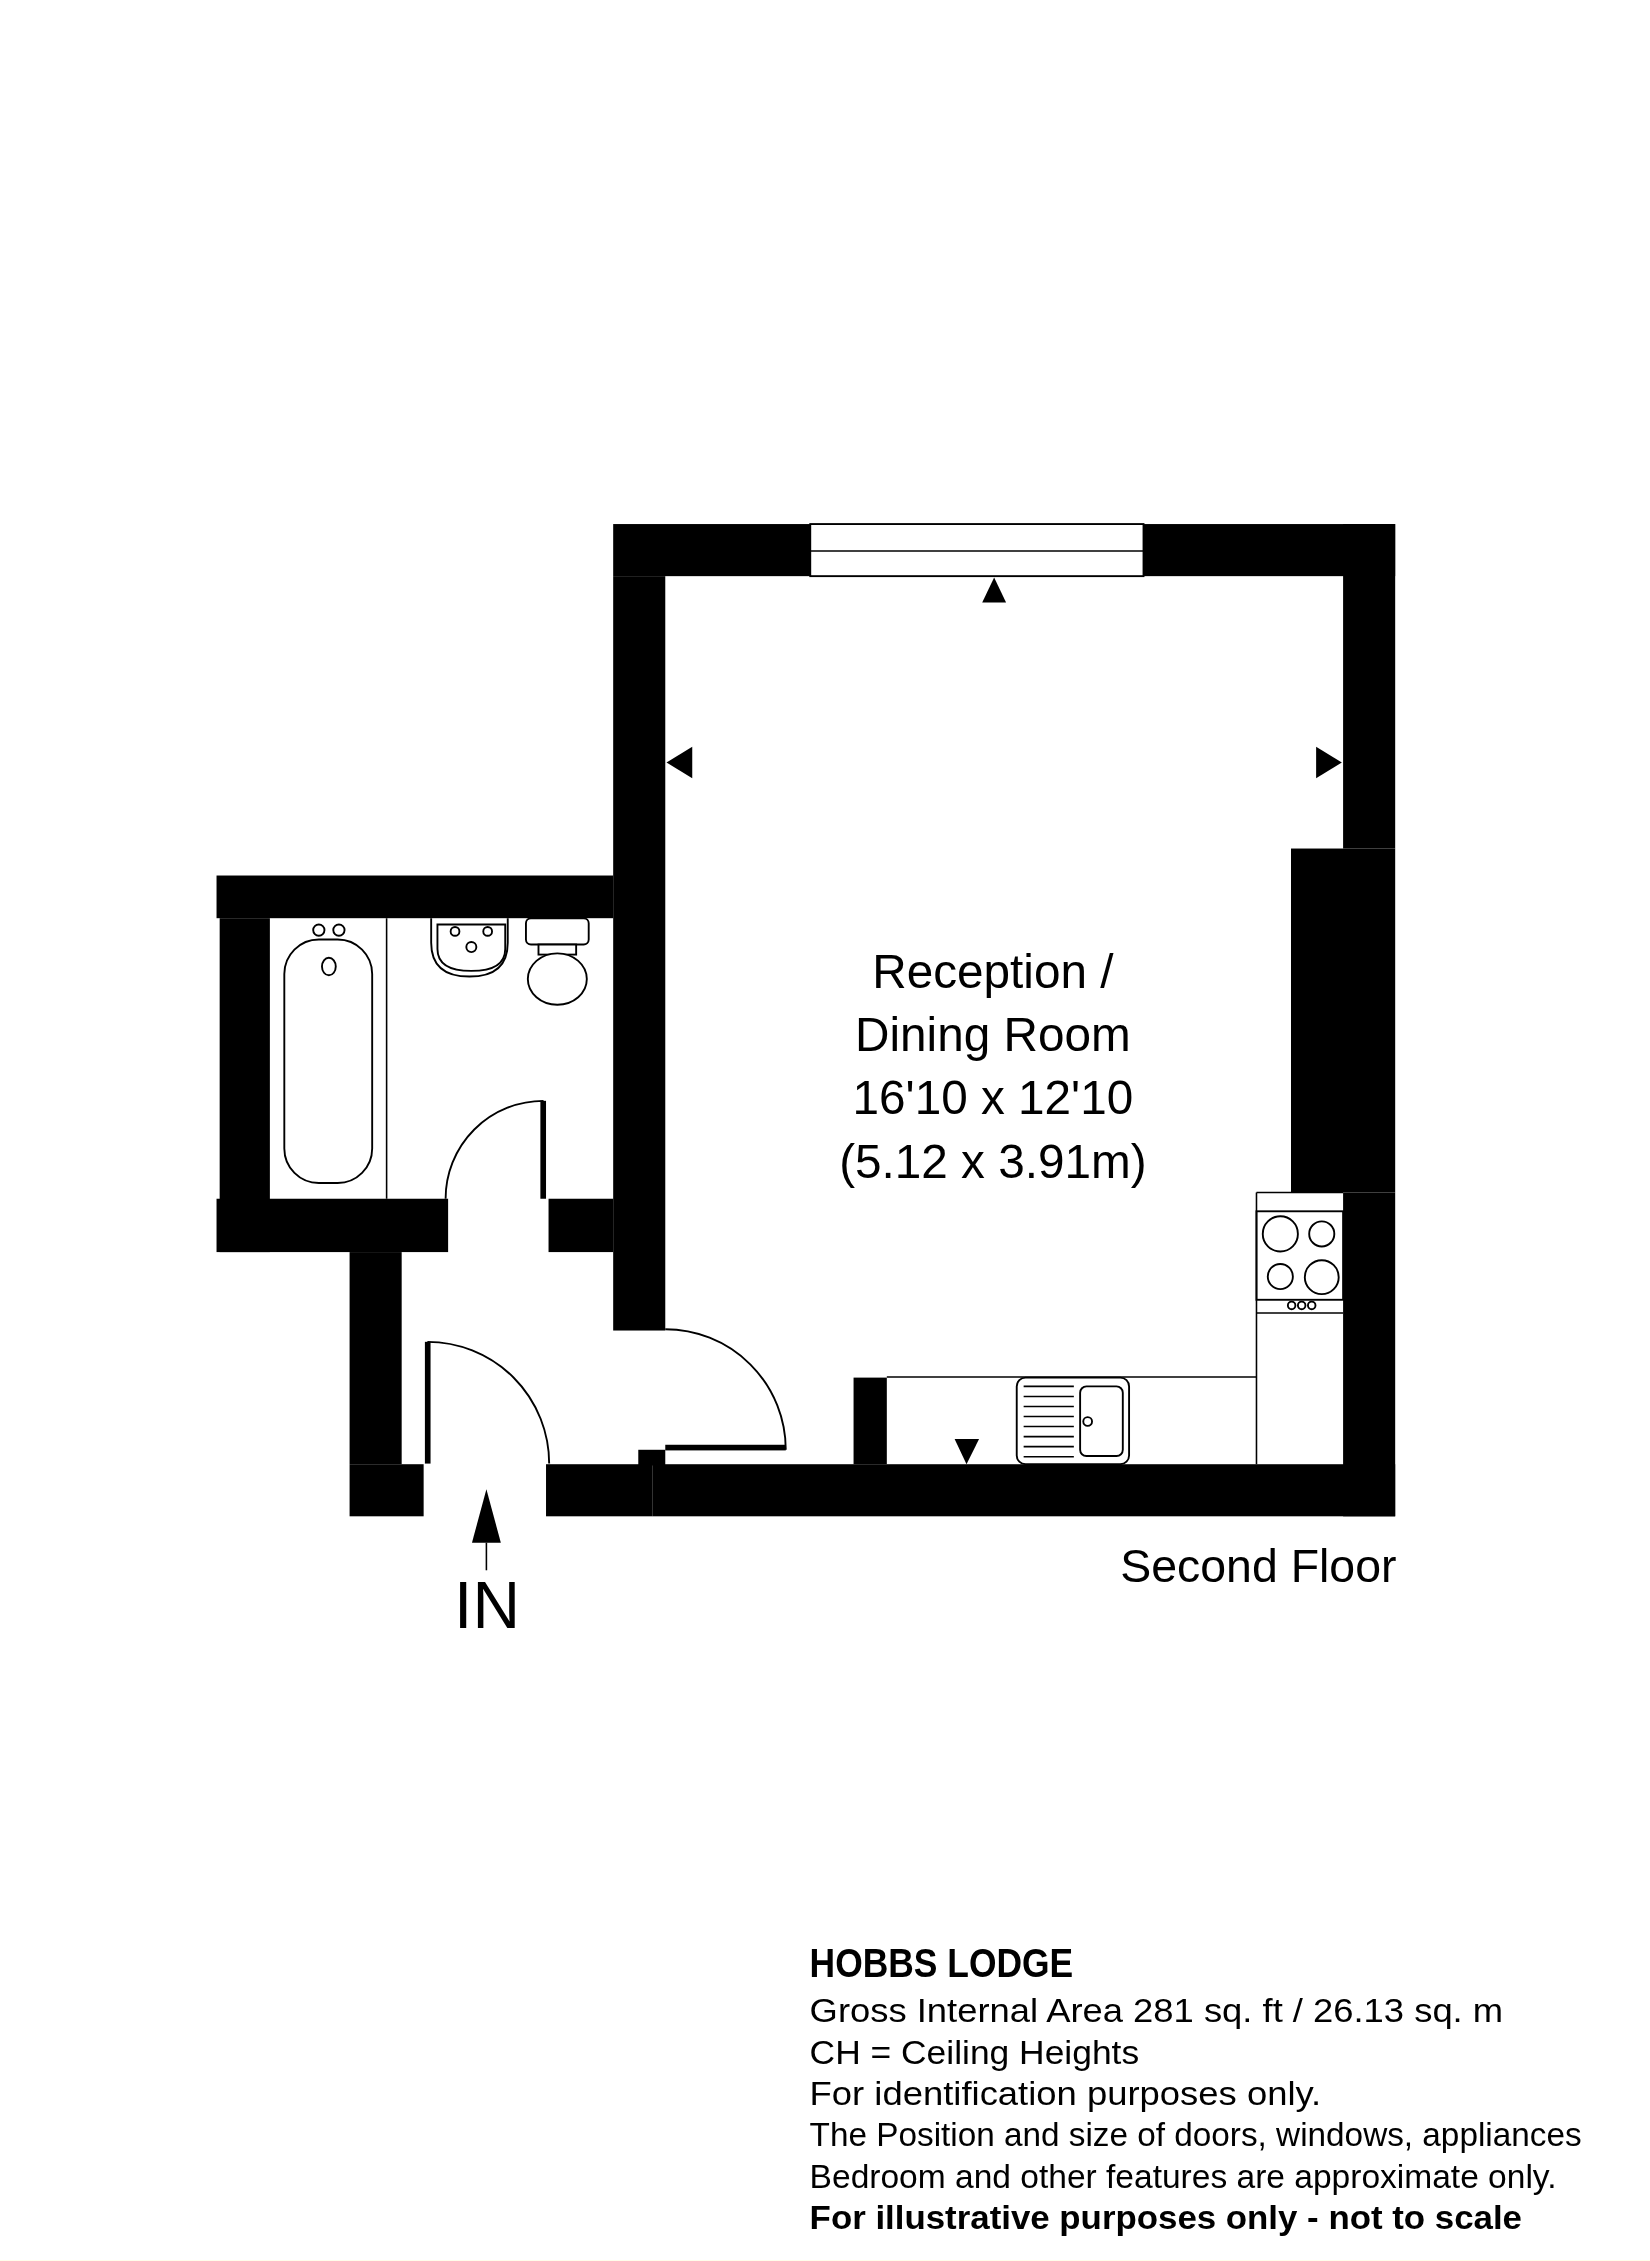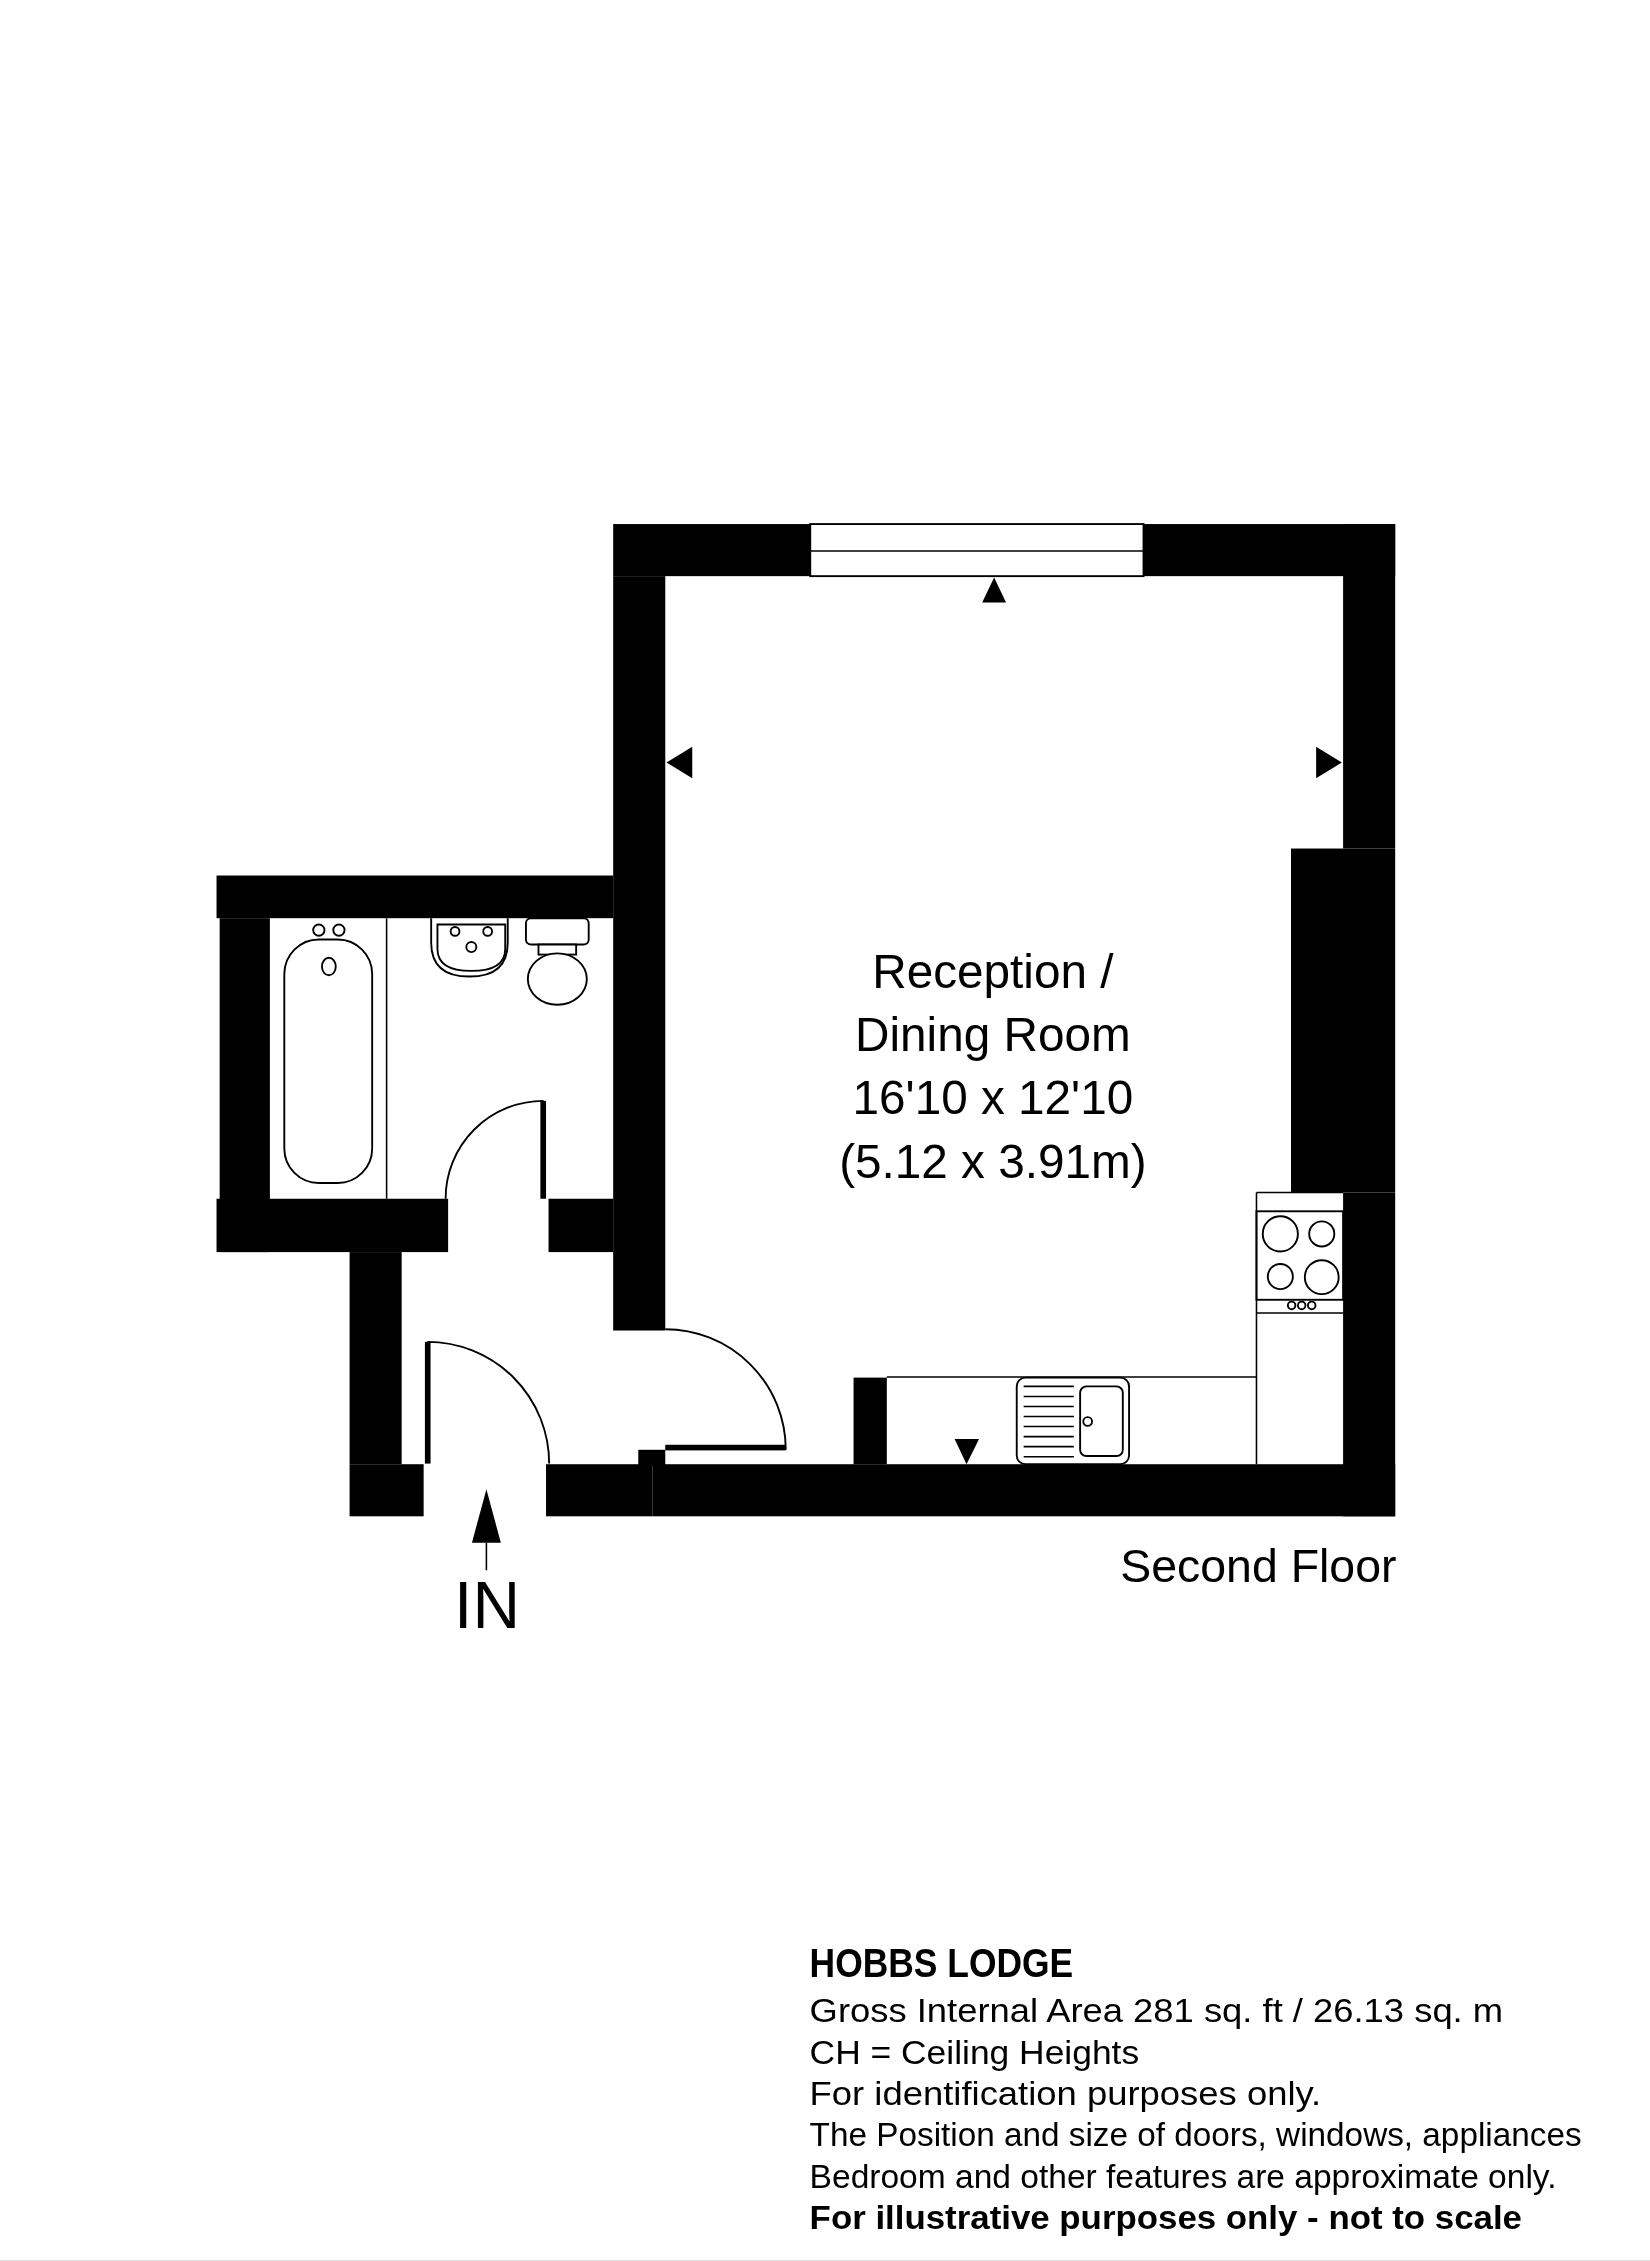--- a/index.html
+++ b/index.html
@@ -4,21 +4,21 @@
 <style>
   html, body {
     margin: 0;
     padding: 0;
     background: #ffffff;
   }
   .page {
     width: 100%;
     max-width: 1650px;
     margin: 0 auto;
-    background: #a3a3a3;
+    background: #fef9c3;
   }
   svg { display: block; width: 100%; height: auto; }
 
   
   .wall   { fill: #000000; stroke: none; }
   .fix    { fill: #ffffff; stroke: #000000; stroke-width: 3; }
   .fixline{ fill: none; stroke: #000000; stroke-width: 3; }
   .thin   { fill: none; stroke: #000000; stroke-width: 2.5; }
   .arc    { fill: none; stroke: #000000; stroke-width: 3; }
   .solid  { fill: #000000; stroke: none; }

